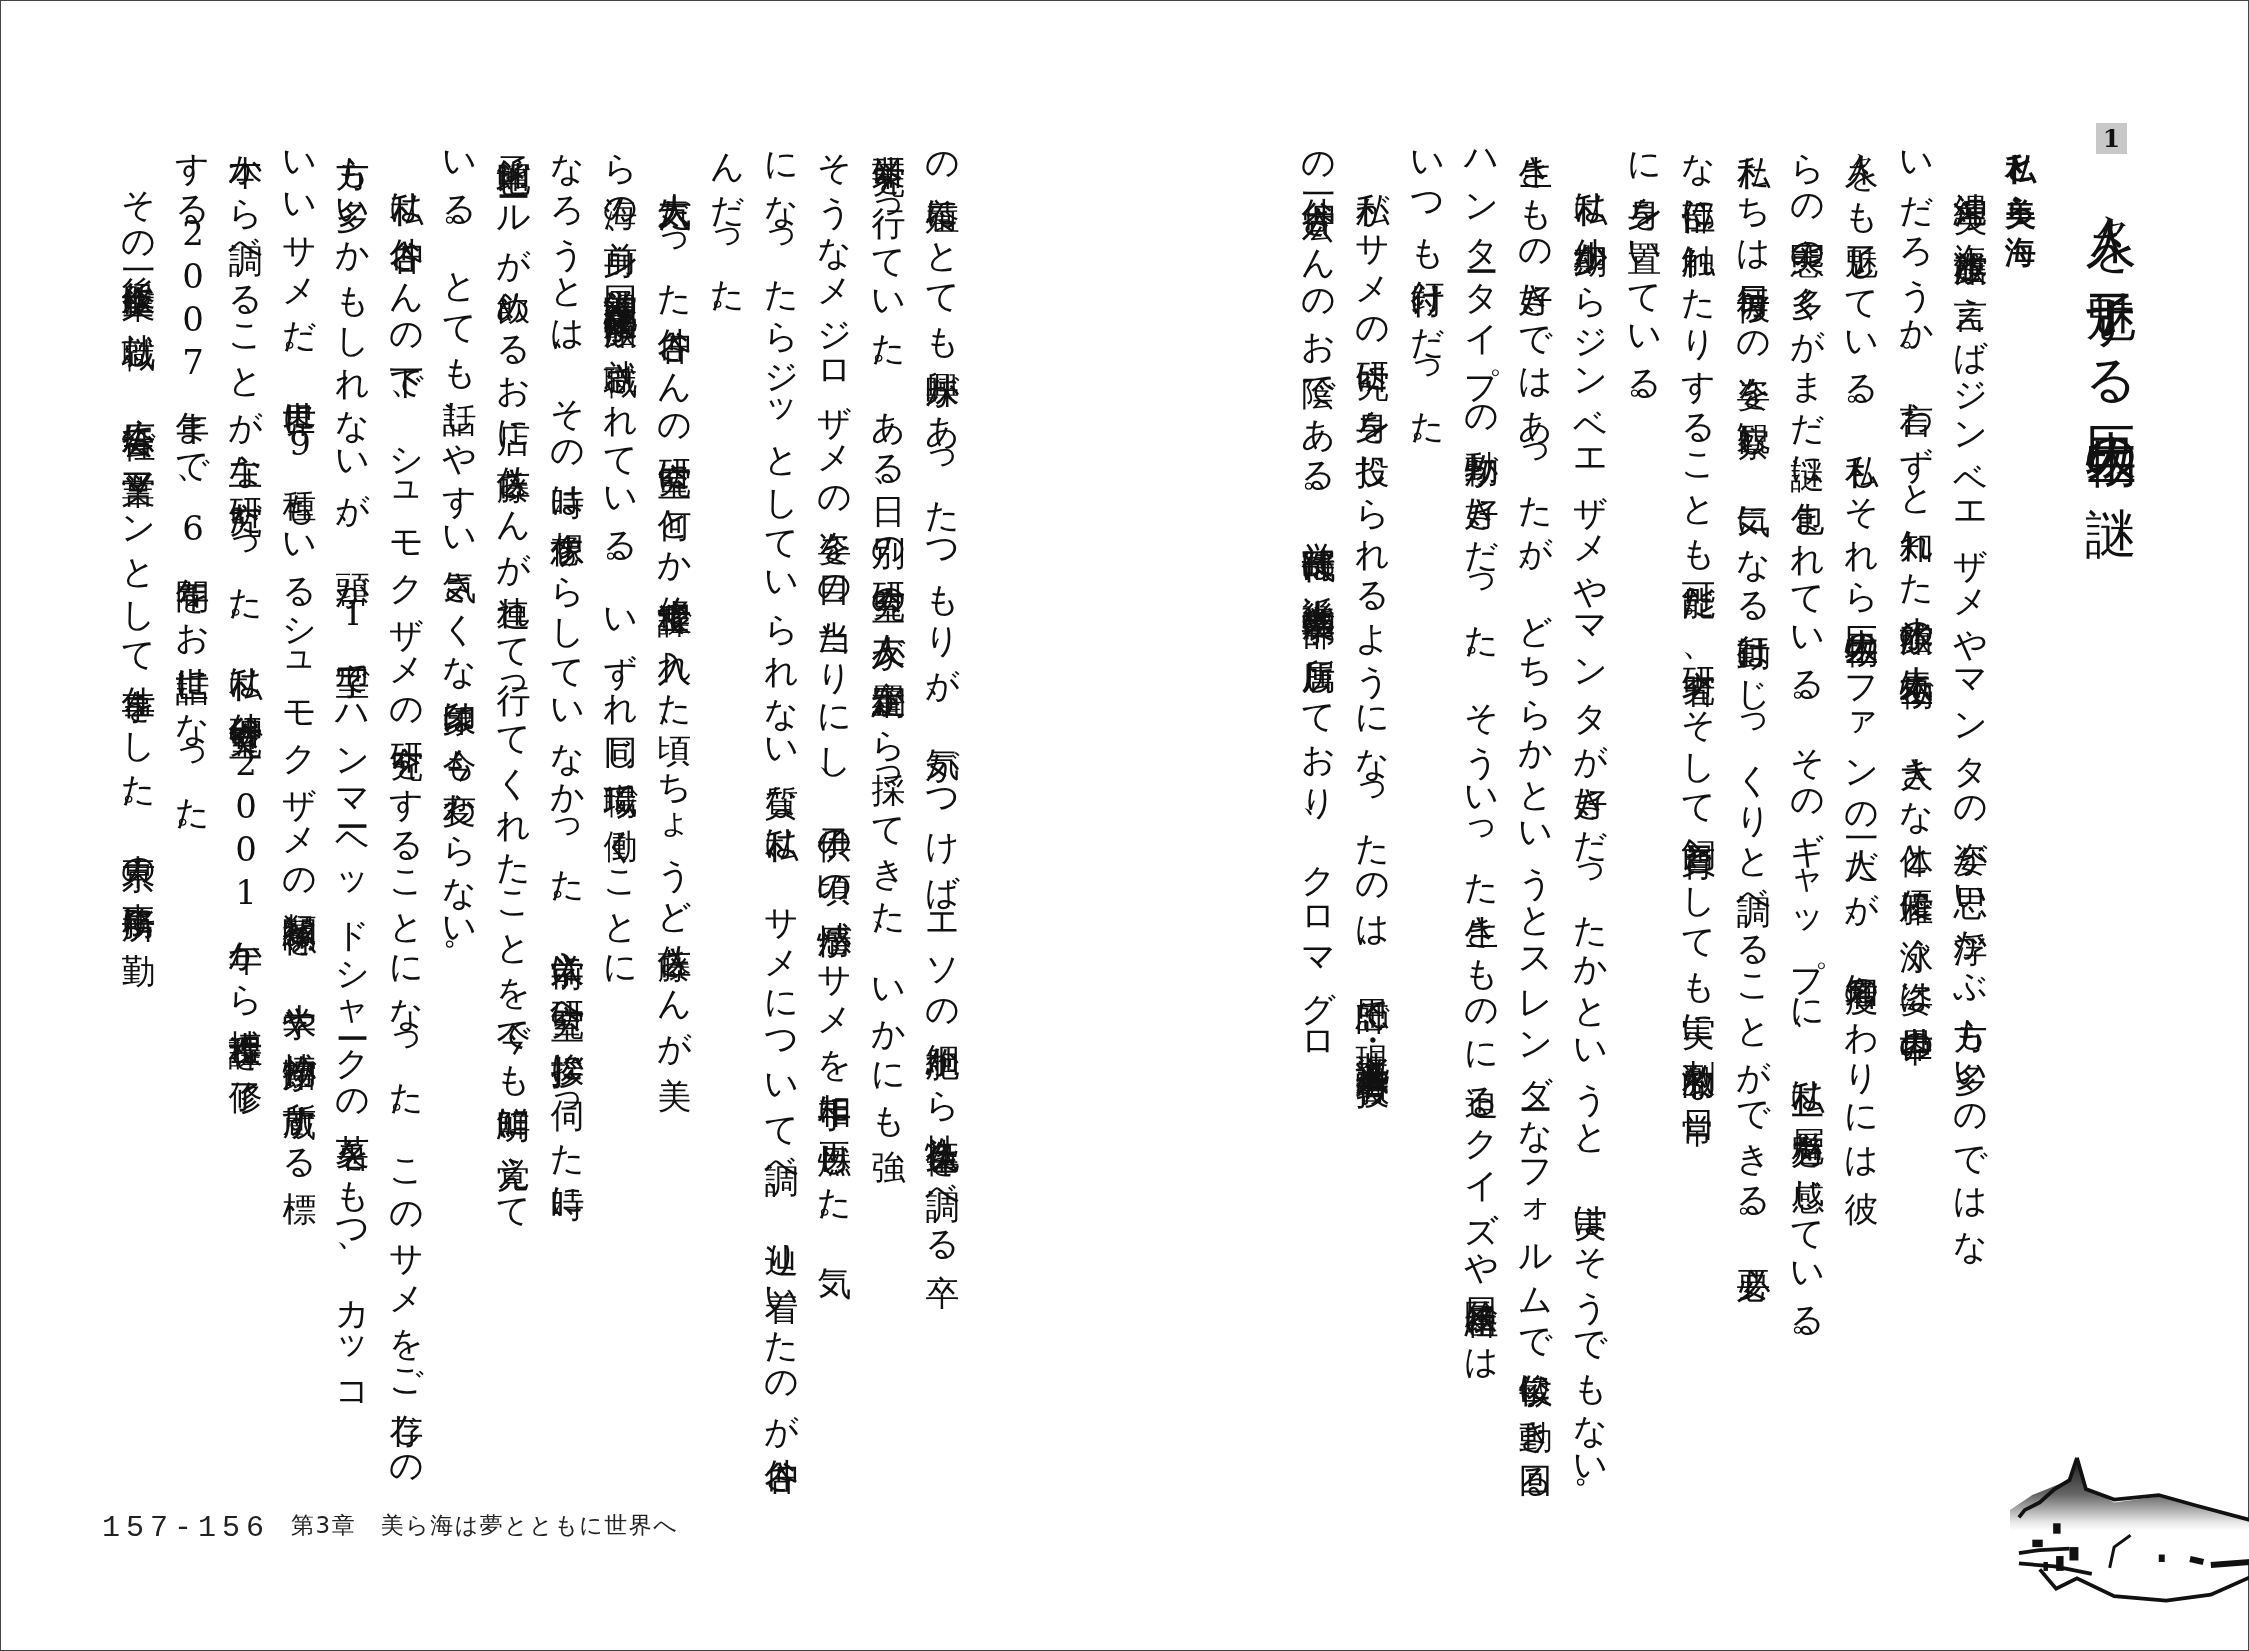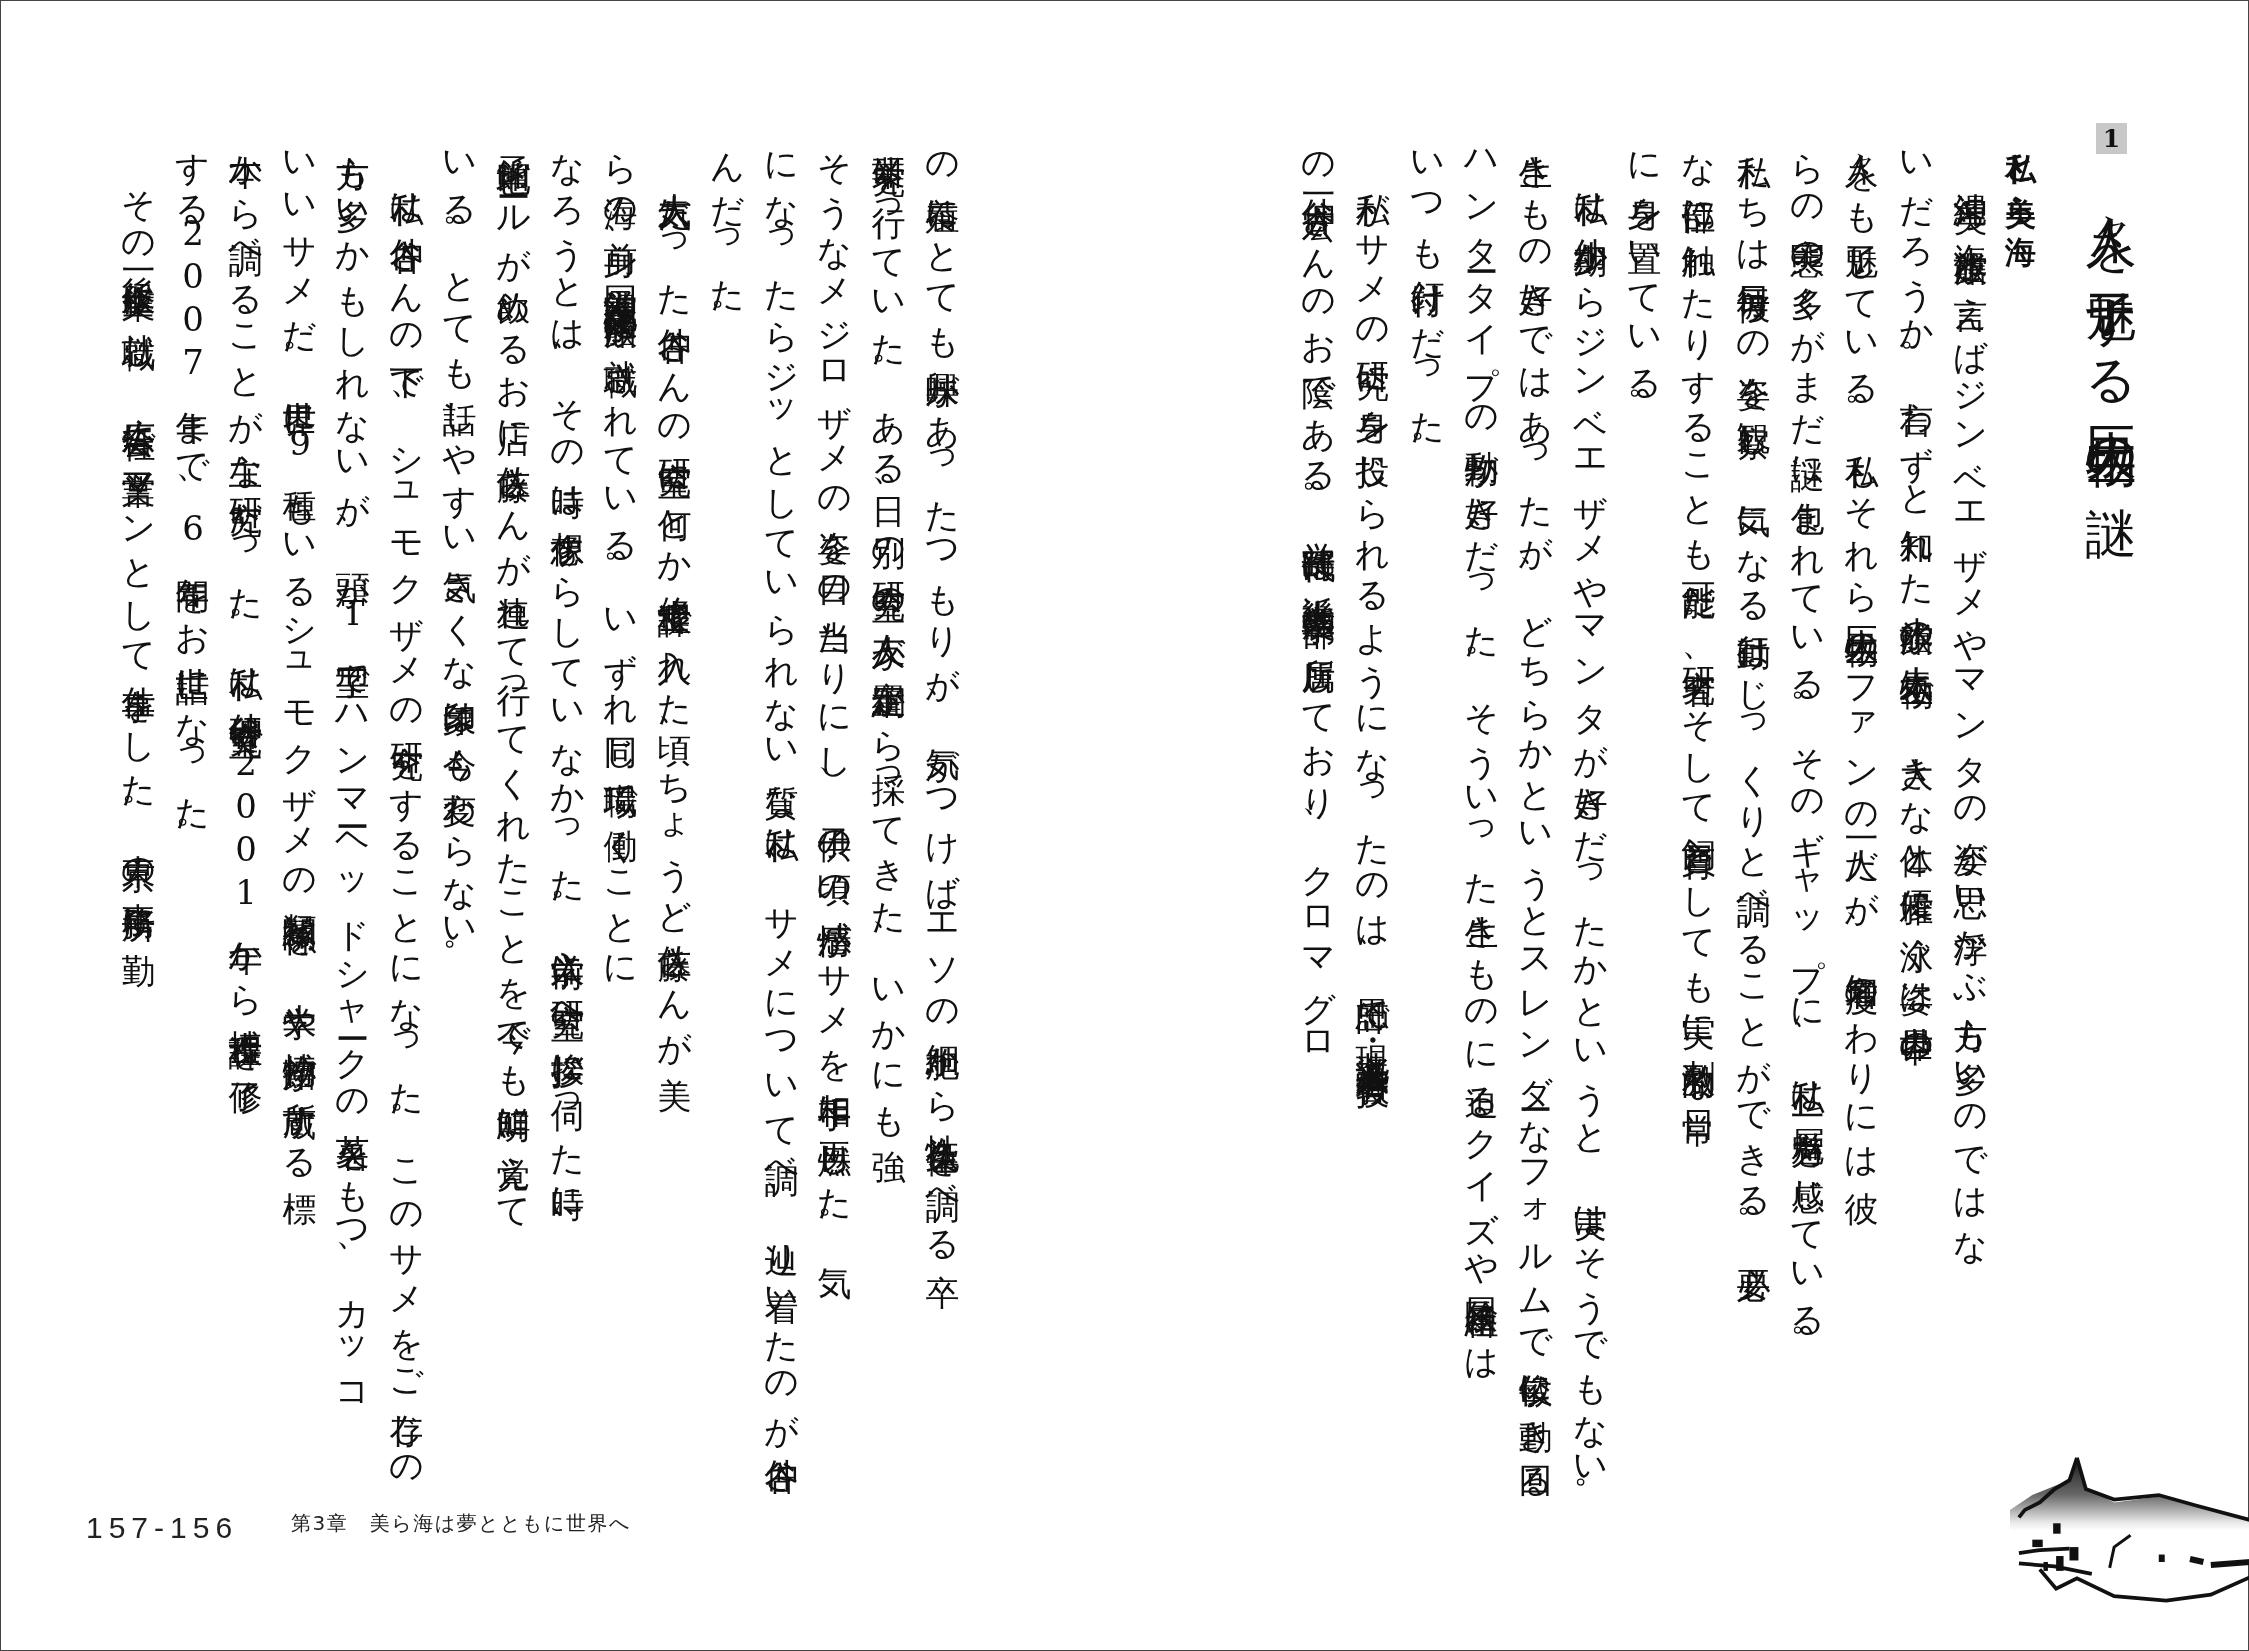--- a/index.html
+++ b/index.html
@@ -31,28 +31,28 @@
     font-family: "DejaVu Serif", "Liberation Serif", serif;
     font-weight: bold; font-size: 25px; line-height: 31px; text-align: center; color: #111;
   }
   .chapter-title {
     position: absolute; left: 2083px; top: 179px;
     writing-mode: vertical-rl; text-orientation: upright;
     font-family: "DejaVu Serif", "Liberation Serif", serif;
     font-size: 51px; line-height: 54px; letter-spacing: 4.5px; color: #111;
   }
   .footer-pages {
-    position: absolute; left: 85px; top: 1510px;
-    font-family: Liberation Sans, sans-serif;
+    position: absolute; left: 101px; top: 1510px;
+    font-family: Liberation Mono, monospace;
     font-size: 30px; letter-spacing: 6px; color: #222;
   }
   .footer-chapter {
     position: absolute; left: 290px; top: 1509px;
     font-family: "DejaVu Sans", "Liberation Sans", sans-serif;
-    font-size: 20px; letter-spacing: 1.5px; color: #222;
+    font-size: 23px; letter-spacing: 1.5px; color: #222;
   }
   .shark {
     position: absolute; left: 2009px; top: 1427px; width: 241px; height: 201px;
   }
 </style>
 </head>
 <body>
 
 <div class="frame">
 

